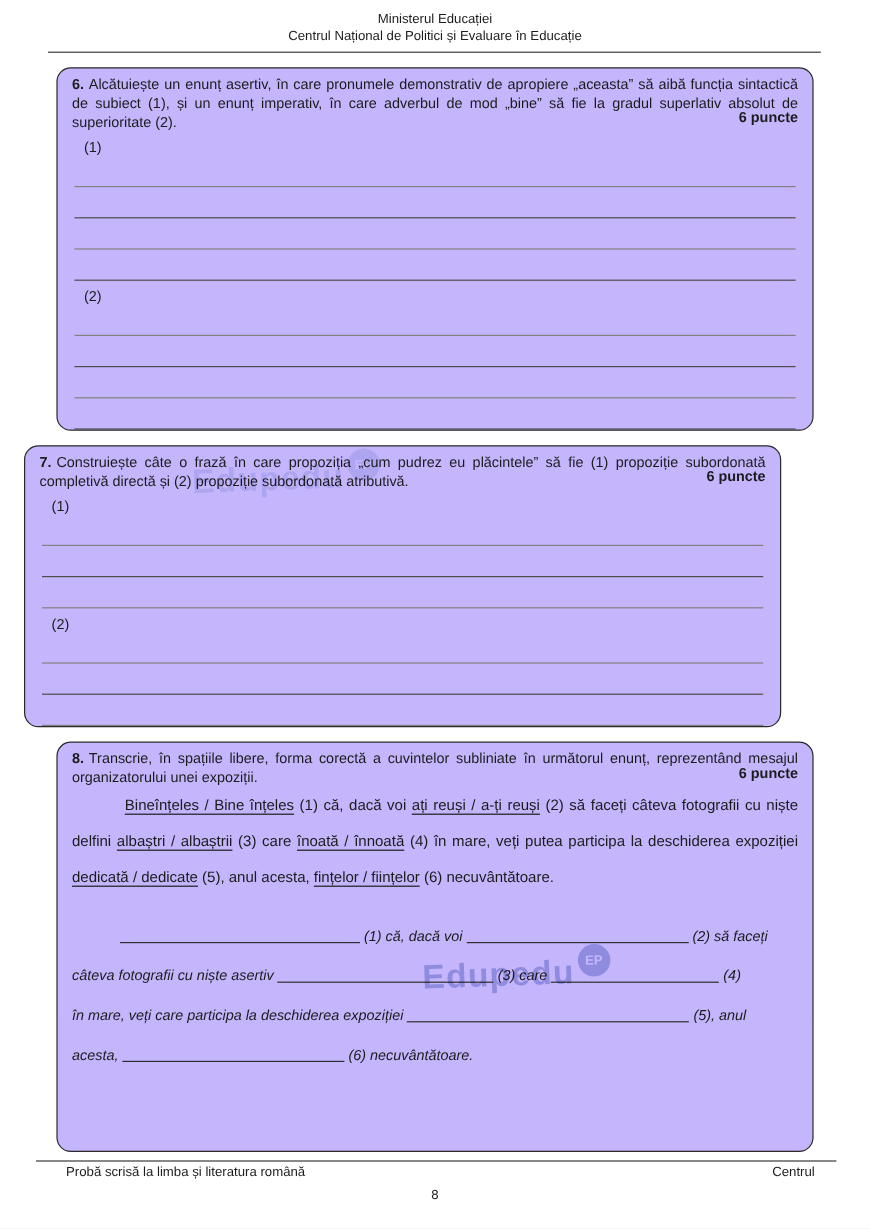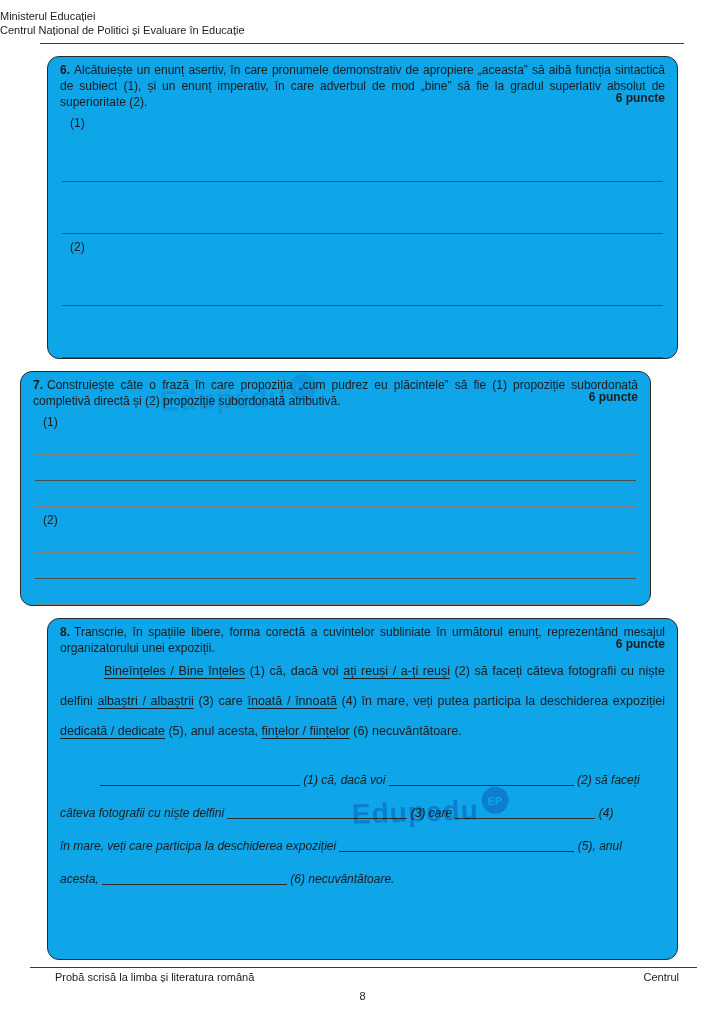--- a/index.html
+++ b/index.html
@@ -5,31 +5,31 @@
   html,body{margin:0;padding:0;background:#e8e8e8;}
   .page{
     position:relative;
     width:725px;height:1024px;
     background:#ffffff;
     font-family:"Liberation Sans", sans-serif;
     color:#1c1c1c;
     overflow:hidden;
   }
   
-  .header{padding-top:9px;font-size:11px;line-height:14px;color:#1c1c1c;}
+  .header{padding-top:9px;text-align:center;font-size:11px;line-height:14px;color:#1c1c1c;}
   .header-line{margin:6px auto 0 40px;width:644px;border-top:1.4px solid #3a3a3a;height:0;}
   
   .qbox{
     box-sizing:border-box;
     margin:12px auto 0 47px;
     width:631px;
     border:1.6px solid #2a2a2a;
     border-radius:12px;
     padding:5px 12px 0 12px;
-    background:#0ea5e9;
+    background:#c4b5fd;
   }
   .qbox.q6{min-height:300px;}
   .qbox.q7{min-height:230px;margin-left:20px;}
   .qbox.q8{min-height:342px;}
   .q-head{position:relative;font-size:12px;line-height:16px;text-align:justify;}
   .qnum{font-weight:bold;padding-right:4px;}
   .pts{position:absolute;right:0;bottom:4px;font-weight:bold;}
   
   .ans-sec{margin-top:2px;}
   .ans-label{font-size:12px;line-height:14px;padding-left:10px;margin-top:6px;}
@@ -144,21 +144,21 @@
   </div>
 
   <div class="qbox q8">
     <div class="q-head">
       <span class="qnum">8.</span><span>Transcrie, în spațiile libere, forma corectă a cuvintelor subliniate în următorul enunț, reprezentând mesajul organizatorului unei expoziții.</span>
       <span class="pts">6 puncte</span>
     </div>
     <div class="source-para"><span class="u">Bineînțeles / Bine înțeles</span><span> (1) că, dacă voi </span><span class="u">ați reuși / a-ți reuși</span><span> (2) să faceți câteva fotografii cu niște delfini </span><span class="u">albaștri / albaștrii</span><span> (3) care </span><span class="u">înoată / înnoată</span><span> (4) în mare, veți putea participa la deschiderea expoziției </span><span class="u">dedicată / dedicate</span><span> (5), anul acesta, </span><span class="u">fințelor / ființelor</span><span> (6) necuvântătoare.</span></div>
     <div class="fill-area">
         <div class="fill-line" style="padding-left: 40px;"><span class="blank" style="width: 200px;"></span><span> (1) că, dacă voi </span><span class="blank" style="width: 185px;"></span><span> (2) să faceți</span></div>
-        <div class="fill-line"><span>câteva fotografii cu niște delfini </span><span class="blank" style="width: 180px;"></span><span> (3) care </span><span class="blank" style="width: 140px;"></span><span> (4)</span></div>
+        <div class="fill-line"><span>câteva fotografii cu niște asertiv </span><span class="blank" style="width: 180px;"></span><span> (3) care </span><span class="blank" style="width: 140px;"></span><span> (4)</span></div>
         <div class="fill-line"><span>în mare, veți care participa la deschiderea expoziției </span><span class="blank" style="width: 235px;"></span><span> (5), anul</span></div>
         <div class="fill-line"><span>acesta, </span><span class="blank" style="width: 185px;"></span><span> (6) necuvântătoare.</span></div>
       </div>
   </div>
 
   <div class="footer">
     <div class="footer-line"></div>
     <div class="footer-row">
       <span>Probă scrisă la limba și literatura română</span>
       <span>Centrul</span>

